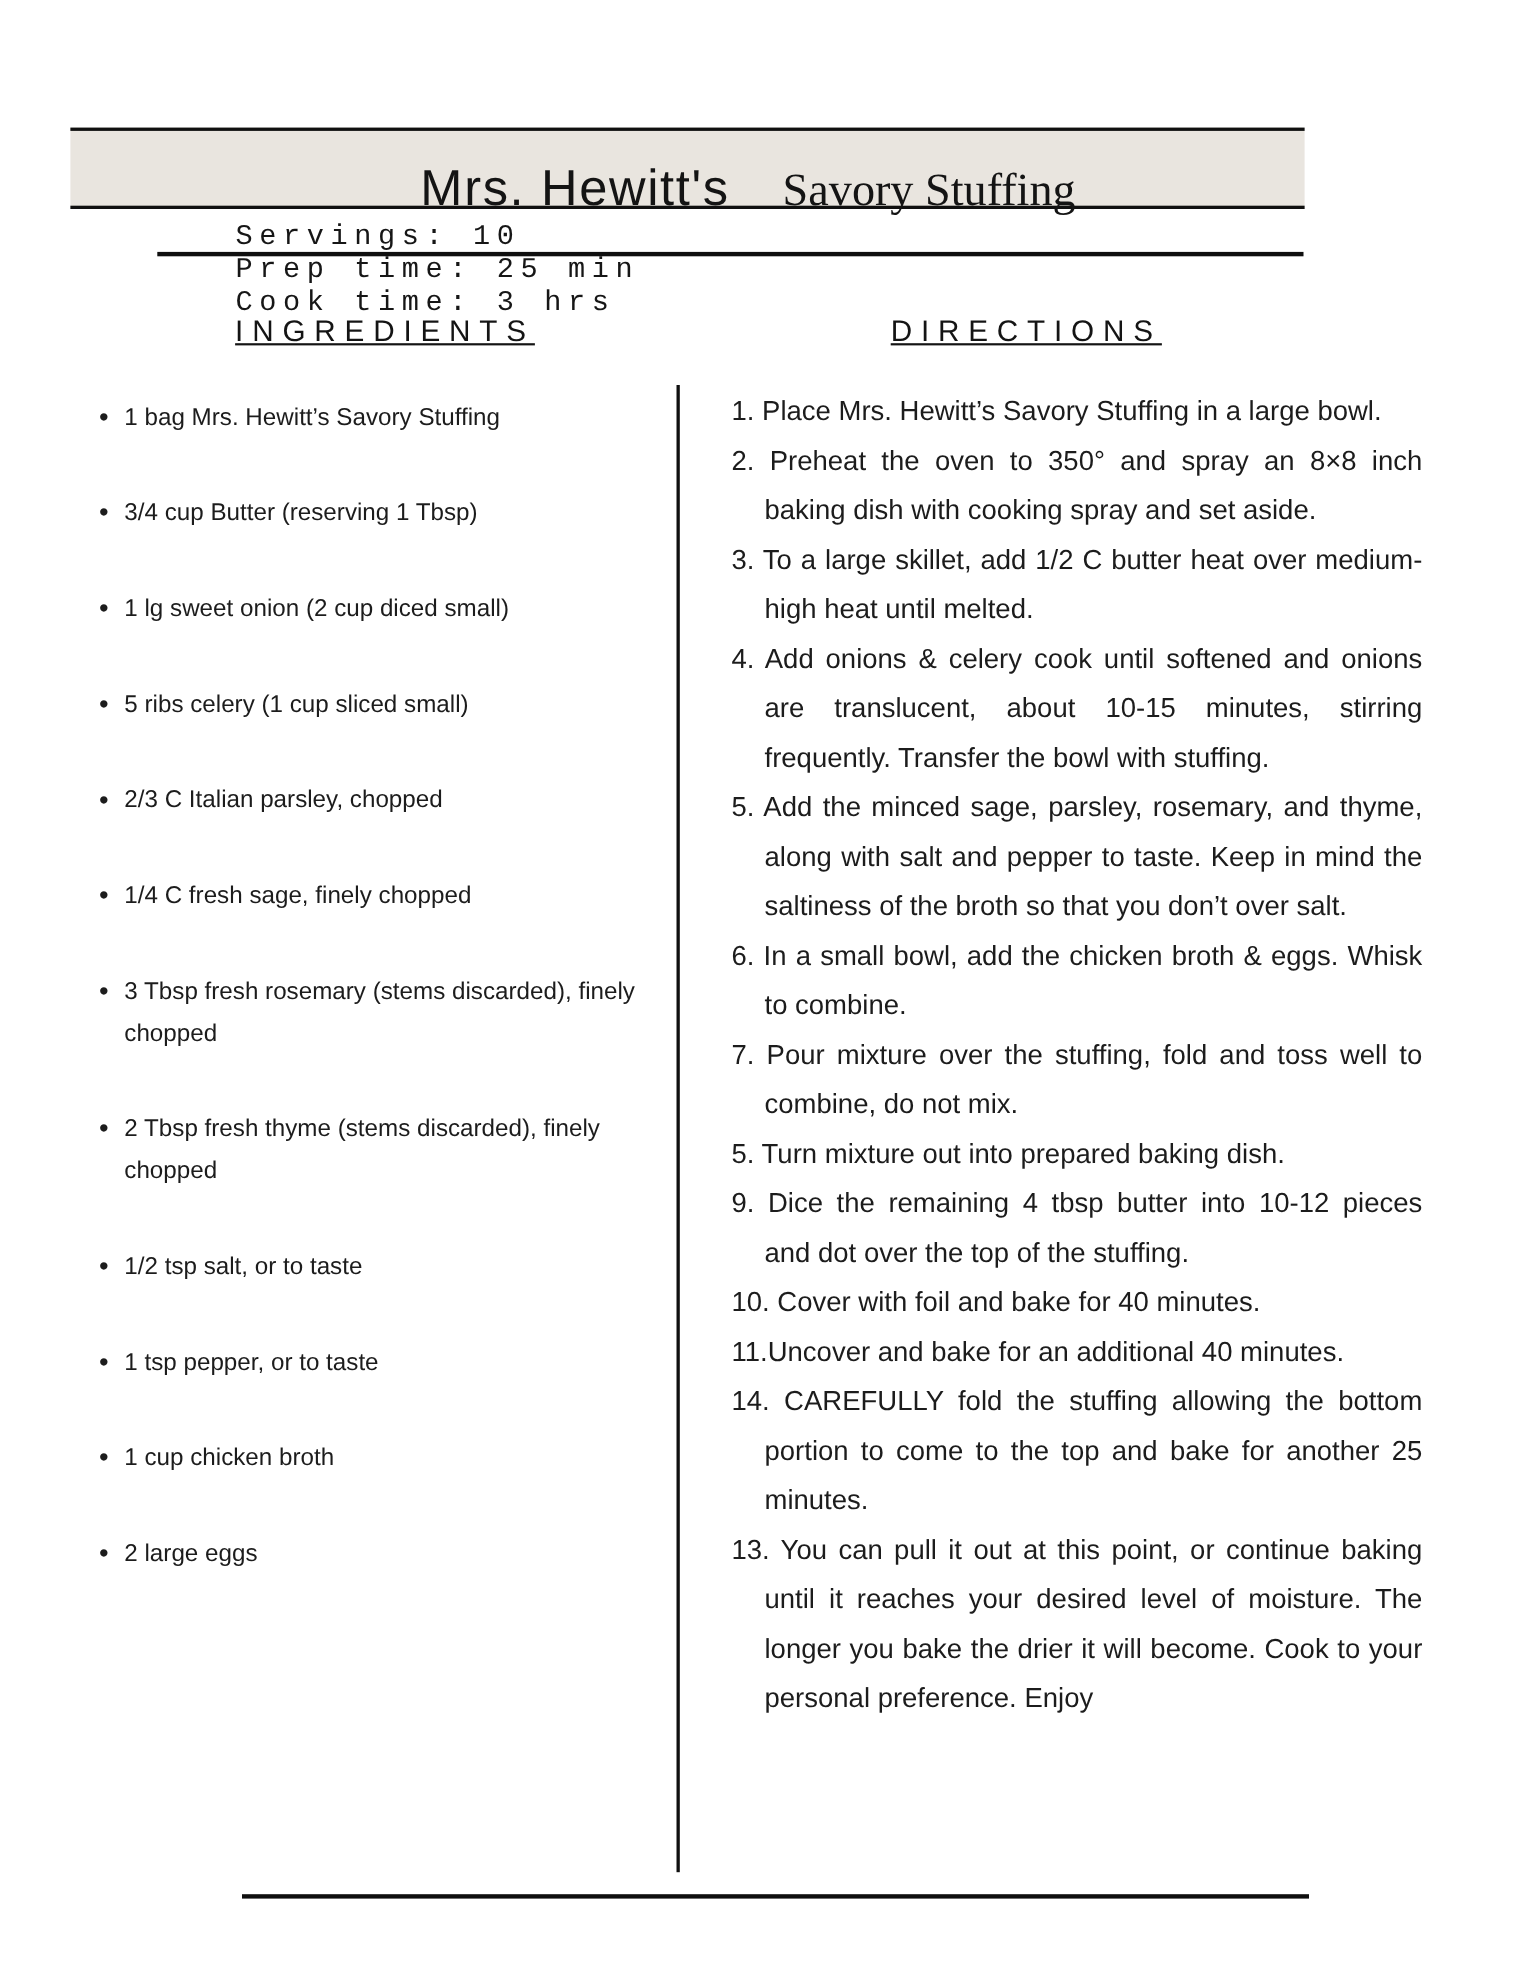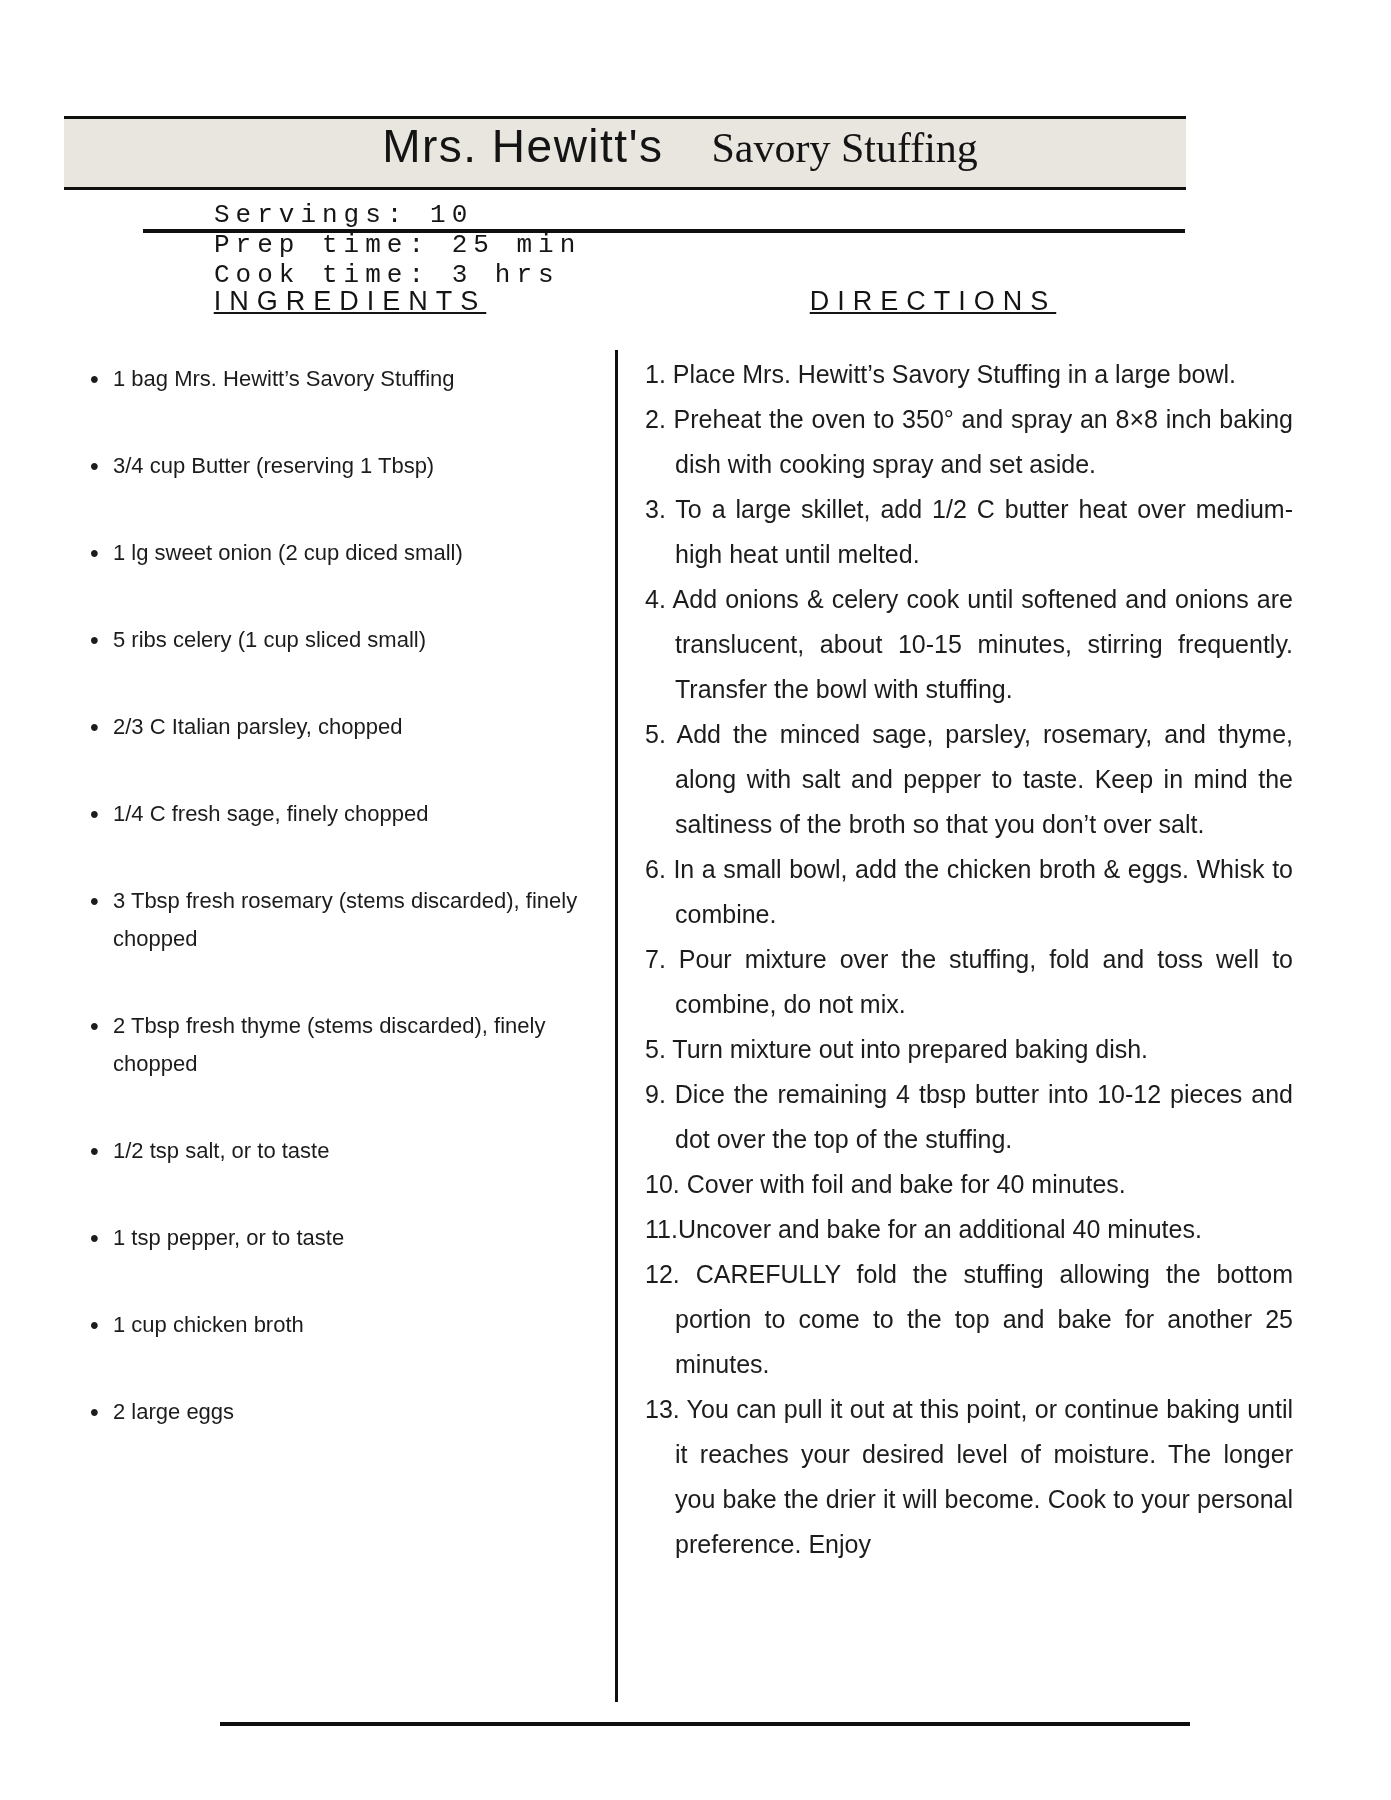--- a/index.html
+++ b/index.html
@@ -8,21 +8,21 @@
     width:1391px; height:1800px; position:relative; overflow:hidden;
     font-family:"Liberation Sans", sans-serif; color:#1a1a1a;
   }
 
   
   .band {
     position:absolute; left:64px; top:116px; width:1122px; height:74px;
     background:#e9e5df;
     border-top:3px solid #101010; border-bottom:3px solid #101010;
     display:flex; justify-content:center; align-items:baseline;
-    gap:48px; padding-left:110px; padding-top:0;text-align:right;
+    gap:48px; padding-left:110px; padding-top:24px;text-align:right;
   }
   .title-main { font-size:46px; letter-spacing:1.5px; color:#141414; }
   .title-accent {
     font-family:"Liberation Serif", serif; 
     font-size:42px; color:#141414;
   }
 
   
   .meta {
     position:absolute; left:214px; top:200px; width:956px;
@@ -59,21 +59,21 @@
     position:absolute; left:615px; top:350px; width:3px; height:1352px;
     background:#101010;
   }
 
   
   .directions {
     position:absolute; left:645px; top:352px; width:648px;
     list-style:none; font-size:25px; line-height:45px; color:#1c1c1c;
     text-align:justify;
   }
-  .step { padding-left:30px; text-indent:-30px; }
+  .step { padding-left:30px; text-indent:-30px;margin-left:20px; }
 </style>
 </head>
 <body style="background: rgb(255, 255, 255); color: rgb(26, 26, 26);">
 
 <div class="page-root">
 
   <header class="band" style="background: rgb(233, 229, 223);">
     <span class="title-main">Mrs. Hewitt's</span>
     <span class="title-accent">Savory Stuffing</span>
   </header>
@@ -135,20 +135,20 @@
       <li class="step">7. Pour mixture over the stuffing, fold and toss well to combine, do not mix.</li>
 
       <li class="step">5. Turn mixture out into prepared baking dish.</li>
 
       <li class="step">9. Dice the remaining 4 tbsp butter into 10-12 pieces and dot over the top of the stuffing.</li>
 
       <li class="step">10. Cover with foil and bake for 40 minutes.</li>
 
       <li class="step">11.Uncover and bake for an additional 40 minutes.</li>
 
-      <li class="step">12. CAREFULLY fold the stuffing allowing the bottom portion to come to the top and bake for another 25 minutes.</li>
+      <li class="step">14. CAREFULLY fold the stuffing allowing the bottom portion to come to the top and bake for another 25 minutes.</li>
 
       <li class="step">13. You can pull it out at this point, or continue baking until it reaches your desired level of moisture. The longer you bake the drier it will become. Cook to your personal preference. Enjoy</li>
     </ol>
 
   <div class="rule rule-bottom"></div>
 
 </div>
 
 </body></html>

